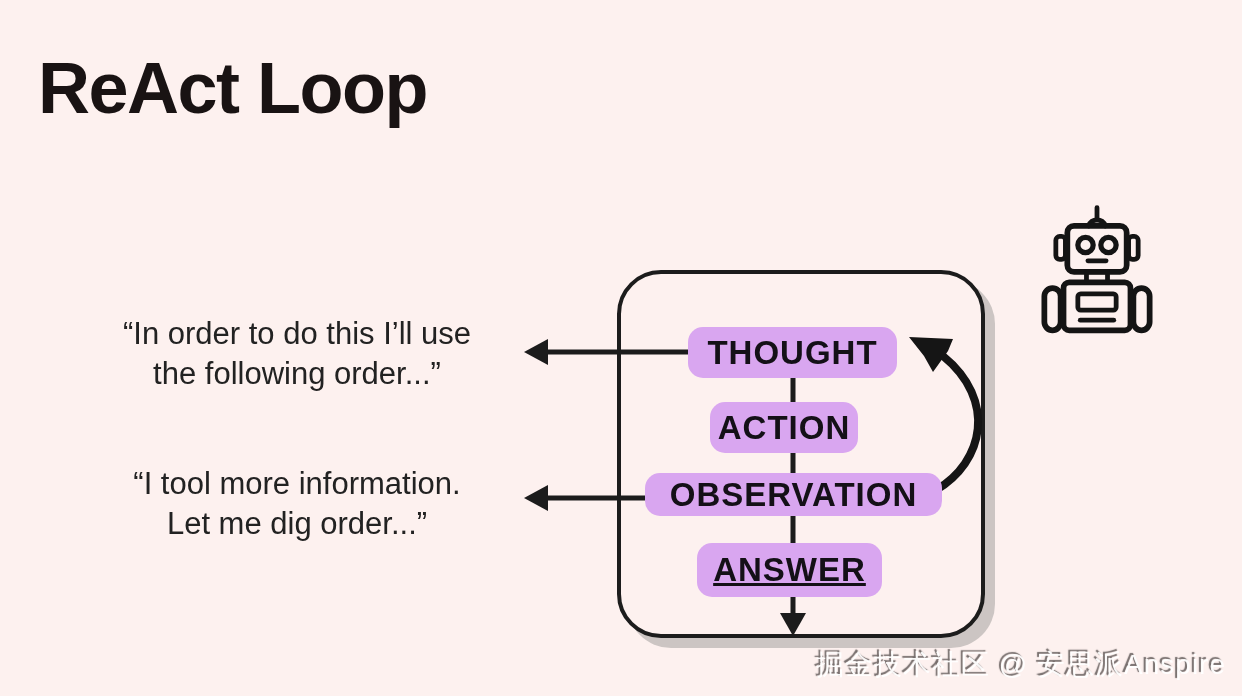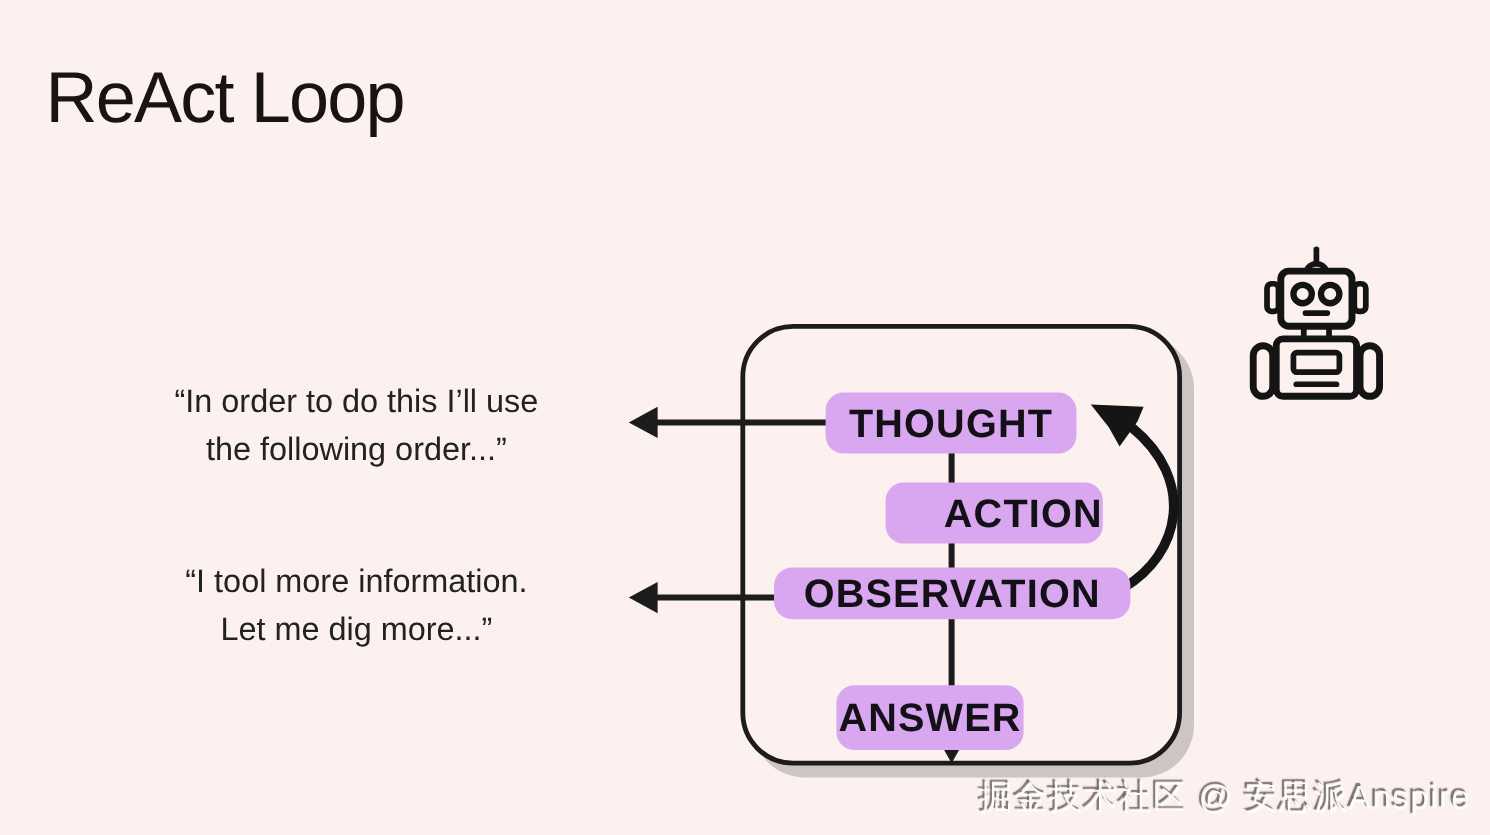--- a/index.html
+++ b/index.html
@@ -16,32 +16,32 @@
     width: 1242px;
     height: 696px;
     background: var(--background);
     overflow: hidden;
     font-family: "Liberation Sans", sans-serif;
   }
   .title {
     position: absolute;
     left: 38px;
     top: 52px;
-    font-size: 60px;
-    font-weight: 400;
+    font-size: 72px;
+    font-weight: 700;
     letter-spacing: -1.5px;
     color: var(--ink);
     line-height: 1;
   }
   .quote {
     position: absolute;
     left: 47px;
     width: 500px;
     text-align: center;
-    font-size: 27px;
+    font-size: 31px;
     line-height: 40px;
     color: #222;
     font-weight: 400;
   }
   #quote-thought { top: 314px; }
   #quote-observation { top: 464px; }
 
   .loop-box {
     position: absolute;
     left: 617px;
@@ -69,23 +69,23 @@
     border-radius: 15px;
     display: flex;
     align-items: center;
     justify-content: center;
     font-size: 33px;
     font-weight: 800;
     letter-spacing: 1px;
     color: #141017;
   }
   #pill-thought     { left: 688px; top: 327px; width: 209px; height: 51px; }
-  #pill-action      { left: 738px; top: 402px; width: 181px; height: 51px; justify-content: flex-end; }
+  #pill-action      { left: 710px; top: 402px; width: 148px; height: 51px; }
   #pill-observation { left: 645px; top: 473px; width: 297px; height: 43px; }
-  #pill-answer      { left: 697px; top: 571px; width: 156px; height: 54px; }
+  #pill-answer      { left: 697px; top: 543px; width: 185px; height: 54px; text-decoration: underline; }
 
   .robot {
     position: absolute;
     left: 1037px;
     top: 202px;
     width: 120px;
     height: 134px;
     z-index: 2;
   }
   .watermark {
@@ -107,21 +107,21 @@
 
   <div class="title">ReAct Loop</div>
 
   <div class="quote" id="quote-thought">
     <div>“In order to do this I’ll use</div>
     <div>the following order...”</div>
   </div>
 
   <div class="quote" id="quote-observation">
     <div>“I tool more information.</div>
-    <div>Let me dig more...”</div>
+    <div>Let me dig order...”</div>
   </div>
 
   <div class="loop-box"></div>
 
   <svg id="connectors" viewBox="0 0 1242 696" xmlns="http://www.w3.org/2000/svg">
 
     <line x1="793" y1="352" x2="793" y2="600" stroke="#1c1c1c" stroke-width="5"></line>
 
     <line x1="793" y1="600" x2="793" y2="622" stroke="#1c1c1c" stroke-width="5"></line>
     <polygon points="793,636 780,613 806,613" fill="#1c1c1c"></polygon>

